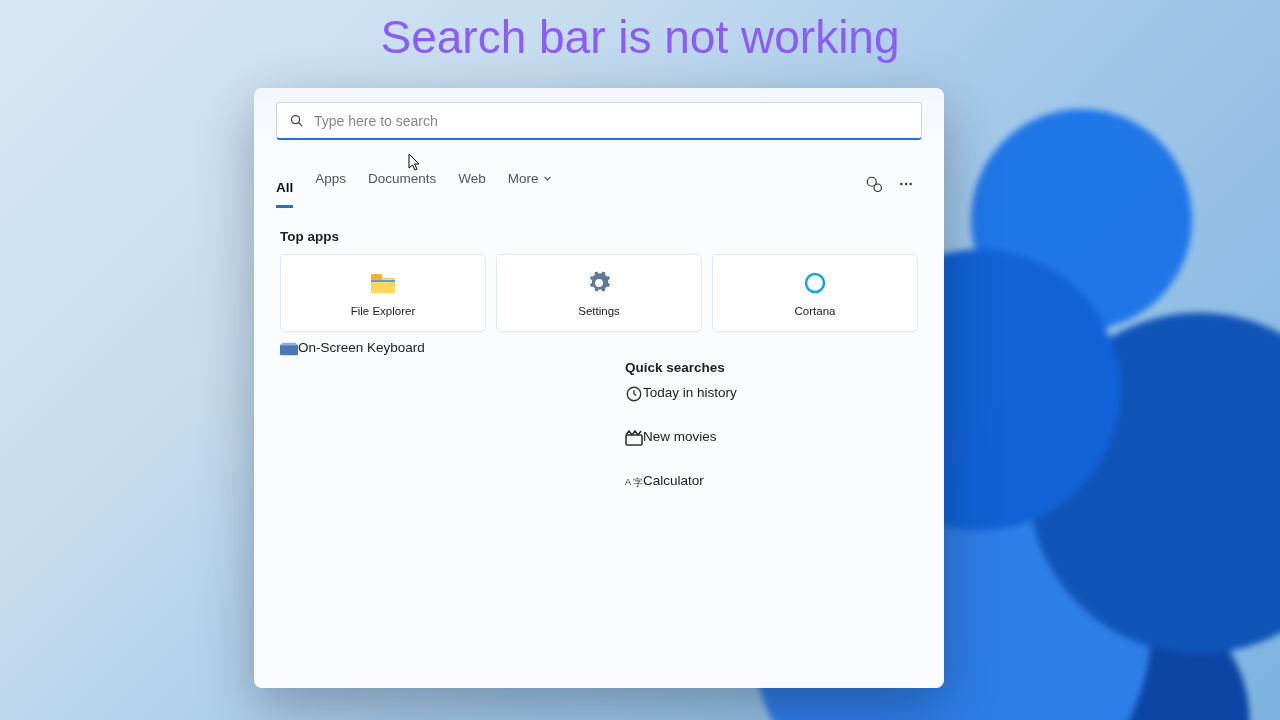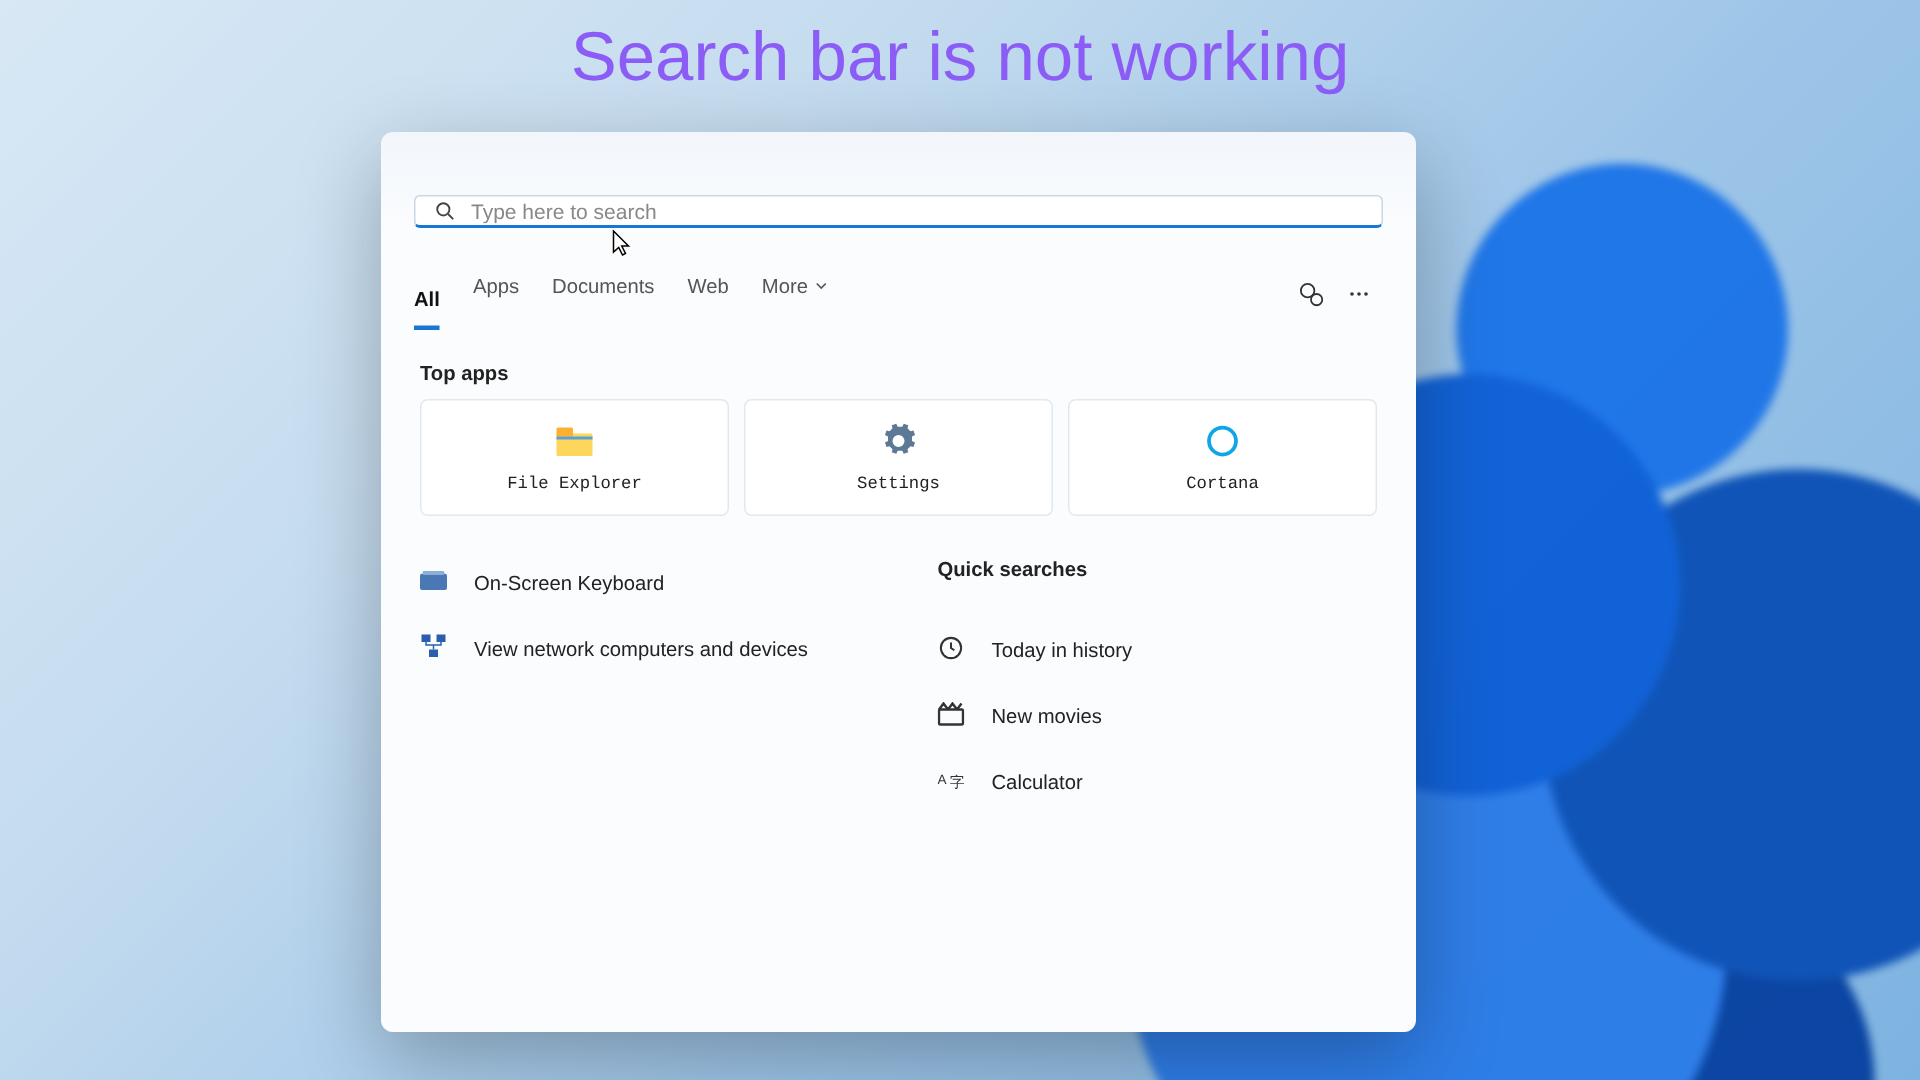--- a/index.html
+++ b/index.html
@@ -29,22 +29,22 @@
   }
   .panel {
     position: absolute; left: 254px; top: 88px; width: 690px; height: 600px;
     background: linear-gradient(#f2f6fb 0%, #fafcfe 60px, #fafcfe 100%);
     border-radius: 8px;
     box-shadow: 0 18px 55px rgba(0,0,0,.28);
     z-index: 3;
     padding-top: 14px;
   }
   .search-box {
-    margin: 28px 22px 0 22px;
-    height: 22px;
+    margin: 0 22px 0 22px;
+    height: 38px;
     background: #fff;
     border: 1px solid #c9d6e3;
     border-bottom: 2px solid #1976d2;
     border-radius: 4px;
     display: flex; align-items: center;
     padding: 0 12px;
   }
   .search-box svg { flex: 0 0 auto; }
   .search-box input {
     border: none; outline: none; flex: 1; margin-left: 10px;
@@ -57,32 +57,32 @@
   }
   .tabs-row {
     display: flex; align-items: center; margin: 20px 22px 0 22px;
     font-size: 13.5px; color: #555;
   }
   .tab { margin-right: 22px; padding-bottom: 10px; cursor: default; display: flex; align-items: center; gap: 4px; }
   .tab.active { color: #111; font-weight: 600; border-bottom: 3px solid #1976d2; margin-bottom: -1px; margin-top: 20px; }
   .tabs-spacer { flex: 1; }
   .tabs-icn { width: 32px; display: flex; justify-content: center; }
   .section-title { font-size: 13.5px; font-weight: 600; color: #222; margin: 22px 26px 10px 26px; }
-  .top-apps { display: flex; gap: 10px; padding: 0 26px; font-family: Liberation Mono, monospace; }
+  .top-apps { display: flex; gap: 10px; padding: 0 26px; }
   .app-tile {
     flex: 1; height: 78px; border: 1px solid #e2e8ef; border-radius: 5px;
     background: #fff; display: flex; flex-direction: column; align-items: center; justify-content: center;
     font-size: 11.5px; color: #222; gap: 9px;
   }
   .app-tile .icn { width: 26px; height: 26px; display: flex; align-items: center; justify-content: center; }
   .cols { display: flex; margin-top: 6px; }
   .col { flex: 1; }
   .list { margin: 2px 26px 0 26px; }
   .list-item {
-    display: flex; align-items: flex-end; gap: 18px;
+    display: flex; align-items: flex-start; 
     height: 44px; font-size: 13.5px; color: #222;
   }
   .list-item .mini-icn {
     width: 18px; height: 18px; display: flex; align-items: center; justify-content: center;
   }
 </style>
 </head>
 <body>
 
 <div class="bg-swirl"></div>
@@ -162,31 +162,20 @@
       <div class="list">
         <div class="list-item">
           <div class="mini-icn">
             <svg width="20" height="14" viewBox="0 0 20 14">
                 <rect width="20" height="12" y="2" rx="1.5" fill="#4a78b5"></rect>
                 <rect x="2" width="16" height="3" rx="1" fill="#8ab0d8"></rect>
               </svg>
           </div>
           <span>On-Screen Keyboard</span>
         </div>
-        <div class="list-item">
-          <div class="mini-icn">
-            <svg width="18" height="18" viewBox="0 0 18 18">
-                <rect x="1" y="1" width="6" height="5" fill="#2a5fb0"></rect>
-                <rect x="11" y="1" width="6" height="5" fill="#2a5fb0"></rect>
-                <rect x="6" y="11" width="6" height="5" fill="#2a5fb0"></rect>
-                <path d="M4 6v2h10V6M9 8v3" stroke="#2a5fb0" fill="none"></path>
-              </svg>
-          </div>
-          <span>View network computers and devices</span>
-        </div>
       </div>
     </div>
 
     <div class="col">
       <div class="section-title">Quick searches</div>
       <div class="list">
         <div class="list-item">
           <div class="mini-icn">
             <svg width="18" height="18" viewBox="0 0 24 24" fill="none" stroke="#333" stroke-width="1.8">
                 <circle cx="12" cy="12" r="9"></circle>

